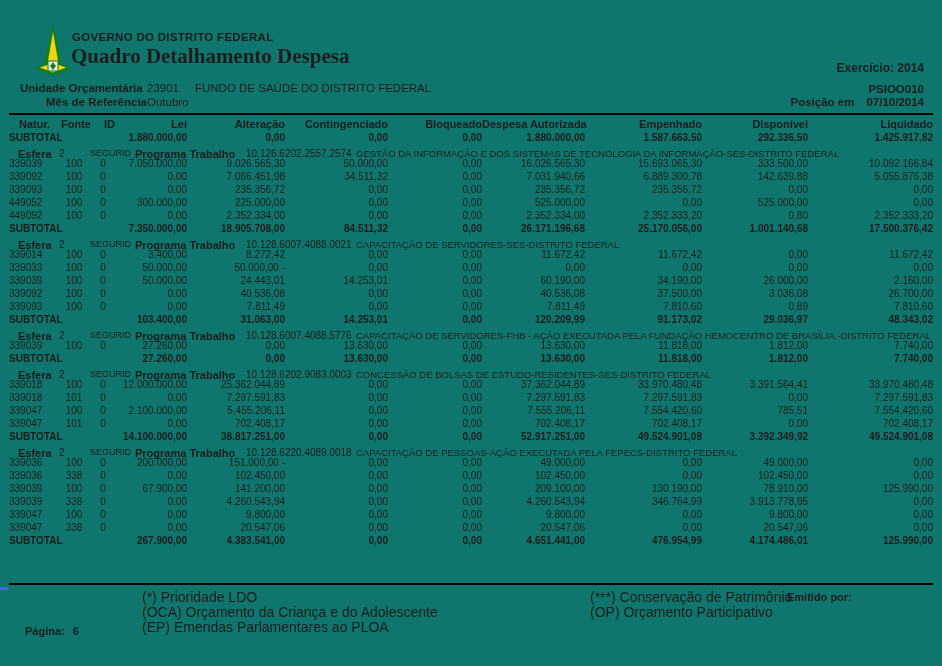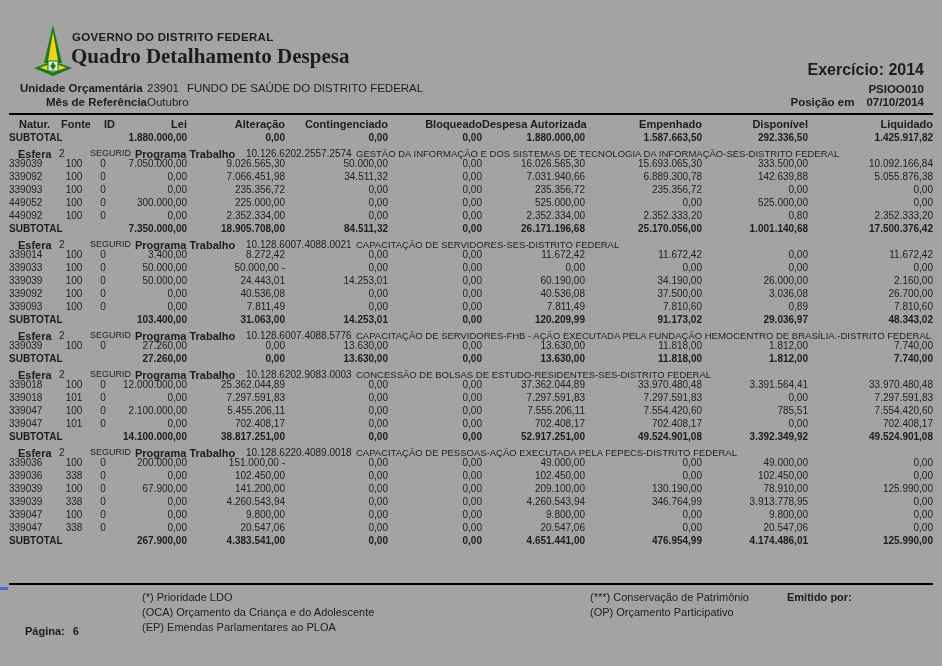--- a/index.html
+++ b/index.html
@@ -1,29 +1,29 @@
 <!DOCTYPE html>
 <html><head>
 <meta charset="utf-8">
 <style>
   html,body{margin:0;padding:0;background:#fff;}
   body{width:942px;height:666px;font-family:"Liberation Sans",sans-serif;color:#1c1c1c;}
-  .page{position:relative;width:942px;height:666px;background:#a3a3a3;overflow:hidden;}
+  .page{position:relative;width:942px;height:666px;background:#0f766e;overflow:hidden;}
 
   
   .logo{position:absolute;left:32px;top:25px;width:42px;height:52px;}
   .org-name{position:absolute;left:72px;top:31px;font-size:11.5px;font-weight:bold;letter-spacing:.3px;}
   .report-title{position:absolute;left:71px;top:44px;font-family:"Liberation Serif",serif;font-weight:bold;font-size:21px;}
-  .exercicio{position:absolute;right:18px;top:61px;font-size:16px;font-weight:bold;}
+  .exercicio{position:absolute;right:18px;top:61px;font-size:12px;font-weight:bold;}
   .psioo{position:absolute;right:18px;top:83px;font-size:11.5px;font-weight:bold;}
   .posicao{position:absolute;right:18px;top:96px;font-size:11.5px;font-weight:bold;}
   .posicao .date{margin-left:12px;}
   .meta-line{position:absolute;left:20px;font-size:11.5px;white-space:nowrap;}
   .meta-line .lbl{display:inline-block;width:127px;font-weight:bold;}
-  .meta-line .code{margin-right:8px;}
+  .meta-line .code{margin-right:16px;}
   #unidade-line{top:82px;}
   #mes-line{top:96px;text-align:right;}
   .rule{position:absolute;left:9px;width:924px;height:2px;background:#000;}
   .rule-top{top:113px;}
   .rule-bottom{top:583px;}
 
   
   table.report{position:absolute;left:9px;top:116px;width:924px;border-collapse:collapse;table-layout:fixed;}
   table.report th{font-size:11px;font-weight:bold;height:14px;padding:1px 0 0 0;text-align:right;white-space:nowrap;overflow:visible;}
   table.report th.th-left{text-align:left;padding-left:10px;}
@@ -38,21 +38,21 @@
   .s-esf{left:9px;font-weight:bold;font-size:11px;}
   .s-esfv{left:50px;font-size:10px;}
   .s-reg{left:81px;font-size:9px;}
   .s-pt{left:126px;font-weight:bold;font-size:11px;}
   .s-code{left:237px;font-size:10px;}
   .s-desc{left:347px;font-size:9.5px;}
 
   
   .pagina{position:absolute;left:25px;top:591px;font-size:11px;font-weight:bold;margin-top:34px;}
   .pagina .pg-val{margin-left:8px;}
-  .legend{position:absolute;top:590px;font-size:11px;line-height:15px;}
+  .legend{position:absolute;top:590px;font-size:14px;line-height:15px;}
   #legend-1{left:142px;}
   #legend-2{left:415px;}
   #legend-3{left:590px;}
   .emitido{position:absolute;left:787px;top:591px;font-size:11px;font-weight:bold;}
   .edge-mark{position:absolute;left:0;top:587px;width:8px;height:3px;background:#4169e1;}
 </style>
 </head>
 <body>
 
 <div class="page">

